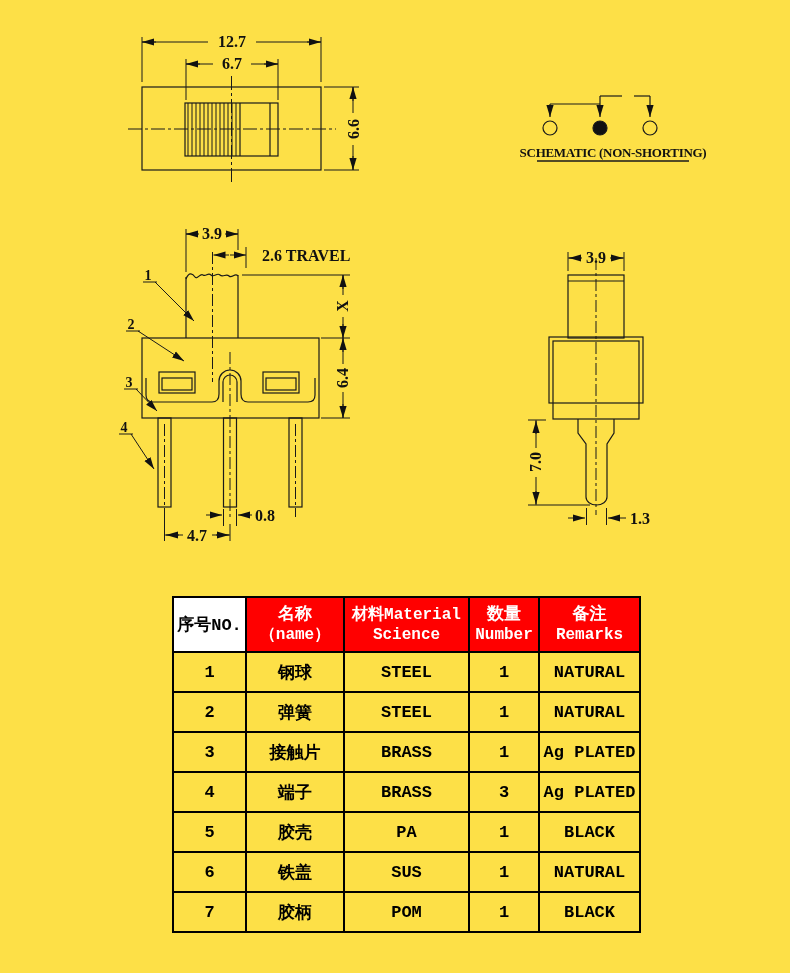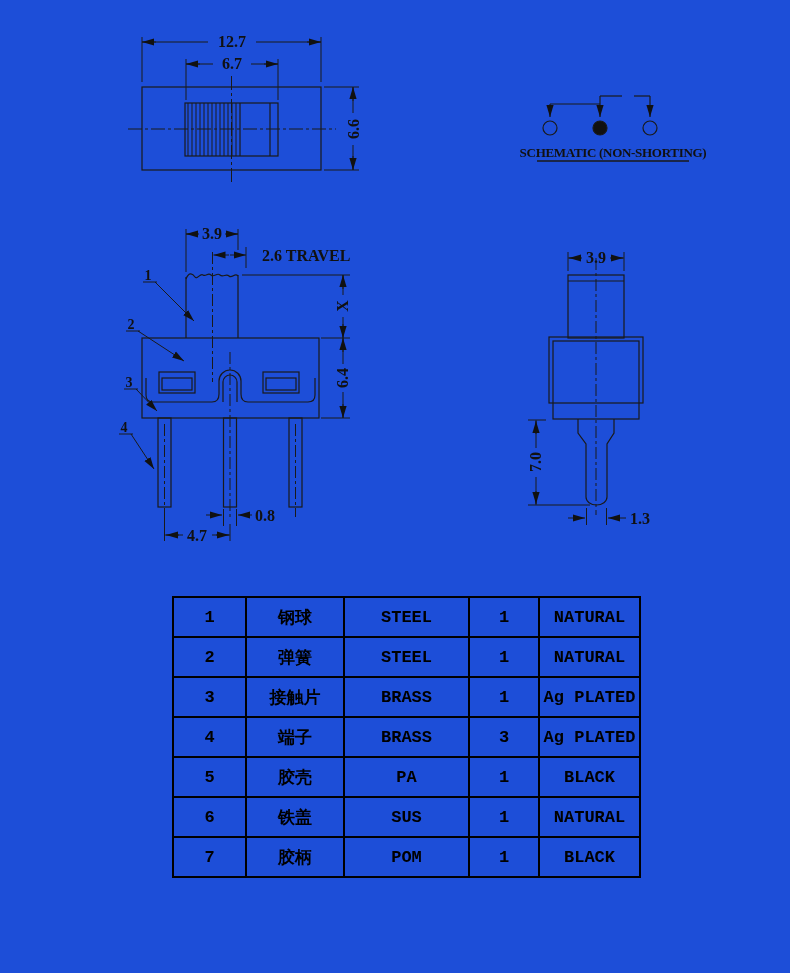--- a/index.html
+++ b/index.html
@@ -1,16 +1,16 @@
 <!DOCTYPE html>
 <html><head>
 <meta charset="utf-8">
 <style>
   html,body{margin:0;padding:0;background:#ffffff;}
-  #page{position:relative;width:790px;height:973px;background:#1d4ed8;overflow:hidden;
+  #page{position:relative;width:790px;height:973px;background:#fde047;overflow:hidden;
         font-family:"Liberation Sans",sans-serif;}
   svg{position:absolute;left:0;top:0;}
   svg text{font-family:"Liberation Serif",serif;font-weight:bold;fill:#111;}
   .dim{font-size:16px;}
   .callout{font-size:14px;}
   .schcap{font-size:13px;letter-spacing:-0.3px;}
   
   #bom{position:absolute;left:172px;top:596px;width:467px;border-collapse:collapse;
        table-layout:fixed;font-family:"Liberation Mono","DejaVu Sans Mono",monospace;
        font-weight:bold;color:#000;}
@@ -229,20 +229,41 @@
 
 <table id="bom">
   <colgroup>
     <col style="width:73px">
         <col style="width:98px">
         <col style="width:125px">
     <col style="width:70px">
         <col style="width:101px">
   </colgroup>
   <tbody>
+        <tr>
+    <th class="hdr-white">
+      <span class="zh">序号NO.</span>
+    </th>
+    <th class="hdr-red">
+      <div class="h2line zh">名称</div>
+      <div class="h2line">（name）</div>
+    </th>
+    <th class="hdr-red">
+      <div class="h2line">材料Material</div>
+      <div class="h2line">Science</div>
+    </th>
+    <th class="hdr-red">
+      <div class="h2line zh">数量</div>
+      <div class="h2line">Number</div>
+    </th>
+    <th class="hdr-red">
+      <div class="h2line zh">备注</div>
+      <div class="h2line">Remarks</div>
+    </th>
+  </tr>
   <tr>
     <td>1</td>
     <td class="zh">钢球</td>
     <td>STEEL</td>
     <td>1</td>
     <td>NATURAL</td>
   </tr>
   <tr>
     <td>2</td>
     <td class="zh">弹簧</td>

